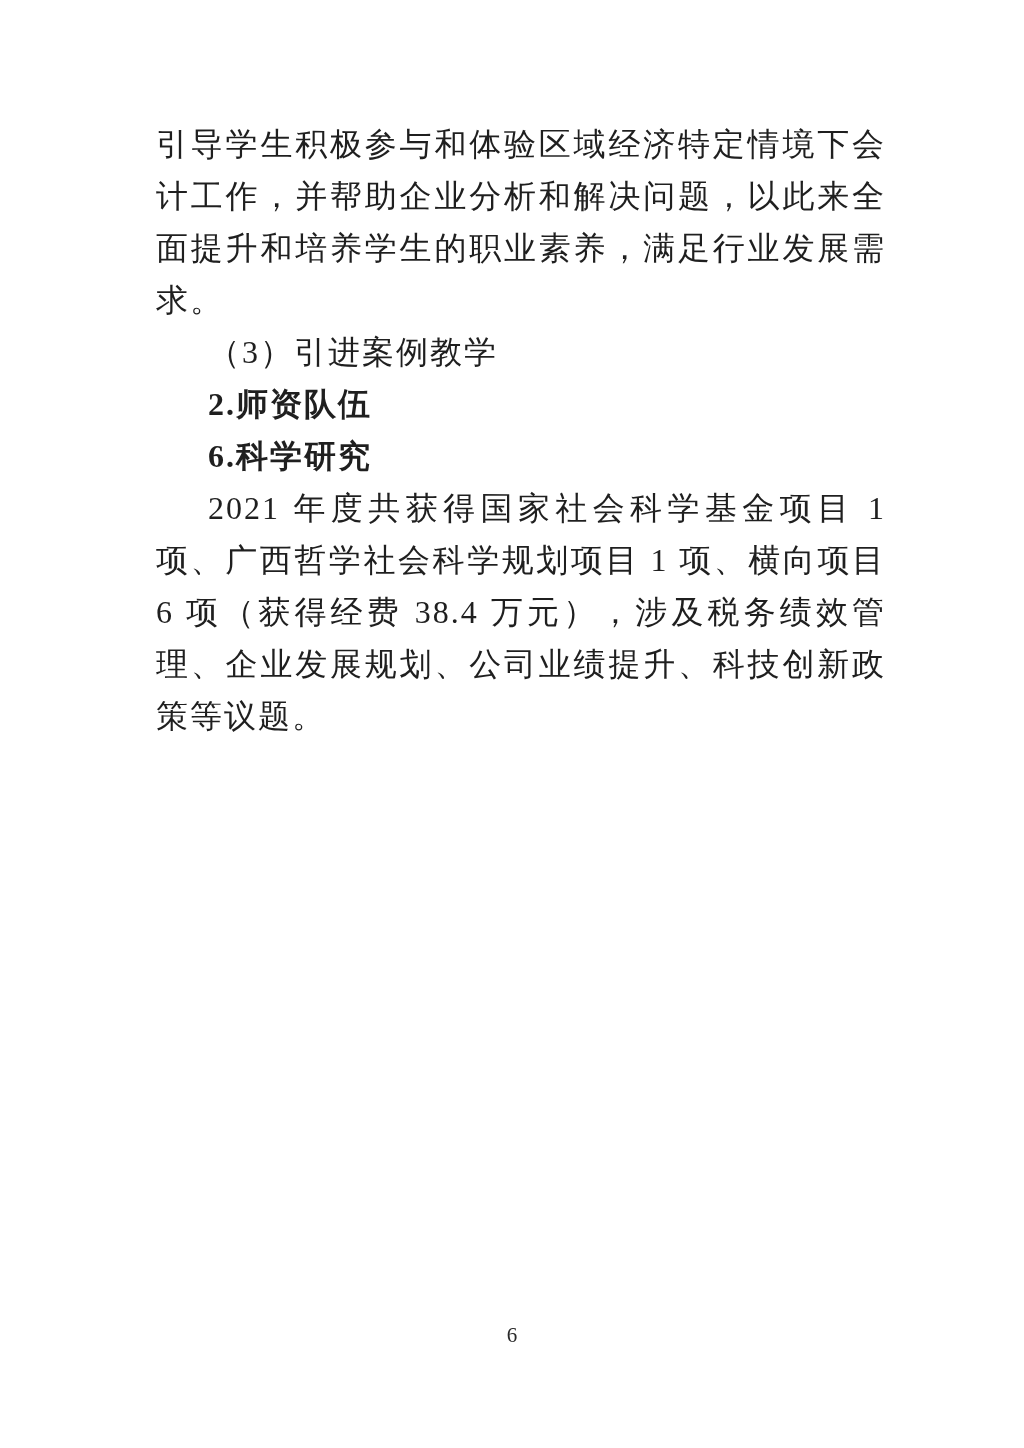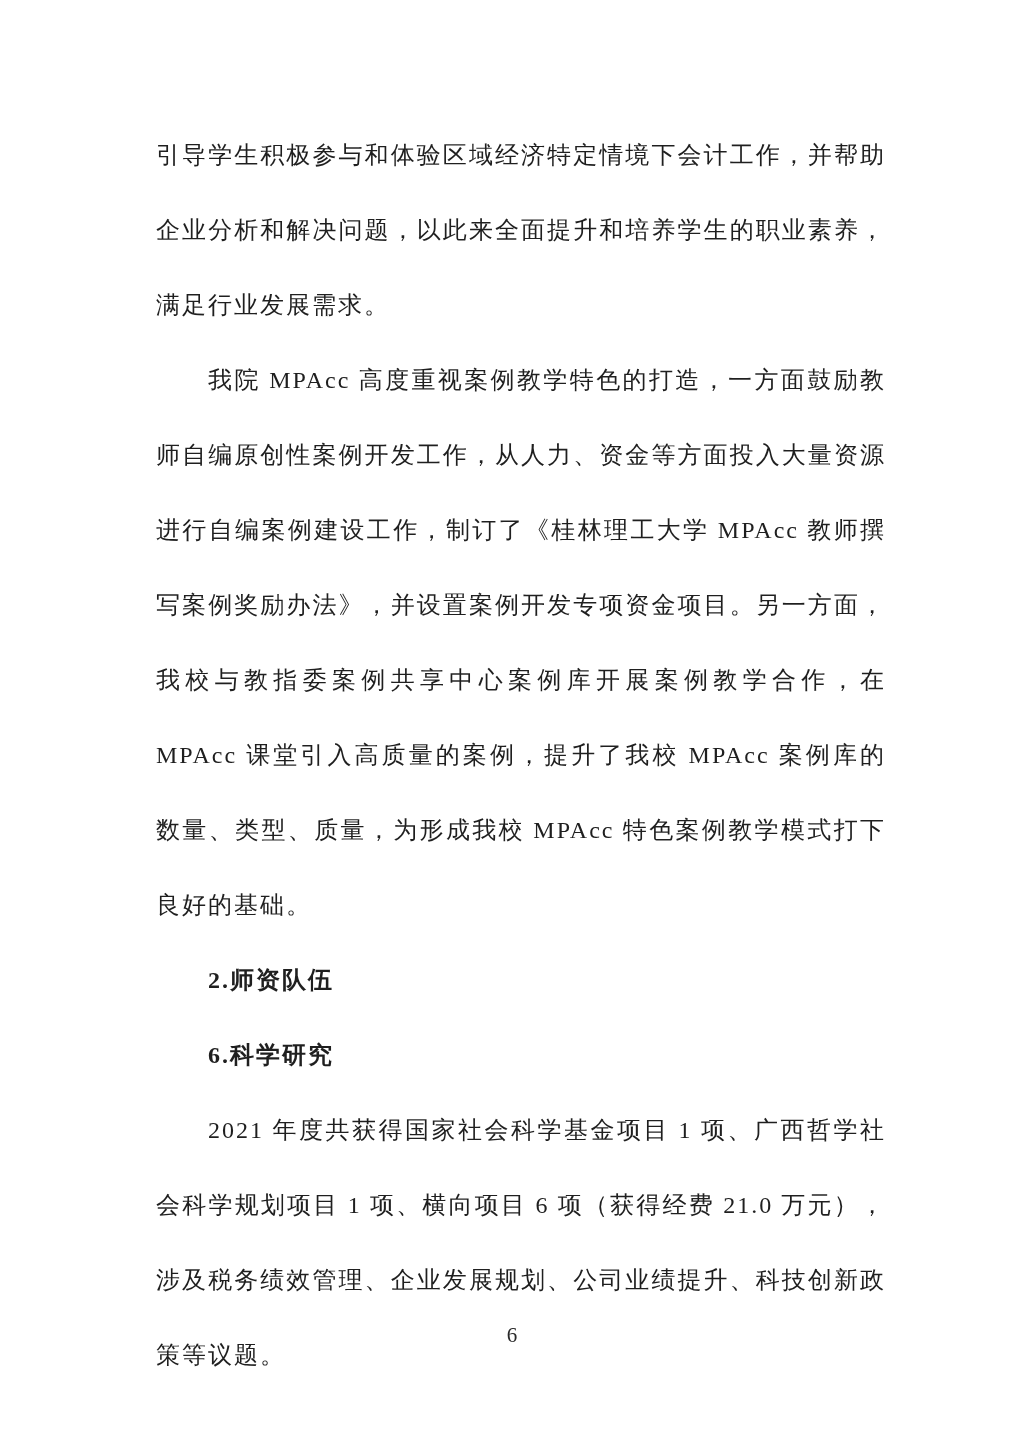--- a/index.html
+++ b/index.html
@@ -21,22 +21,22 @@
     width: 1024px;
     height: 1448px;
     background: #ffffff;
   }
   .doc {
     position: absolute;
     left: 156px;
     top: 118px;
     width: 730px;
     color: #1f1f1f;
-    font-size: 24px;
-    line-height: 75px;
+    font-size: 32px;
+    line-height: 52px;
     letter-spacing: 2px;
     text-align: justify;
   }
   .para {
     margin: 0;
     padding: 0;
   }
   .para.indent {
     text-indent: 52px;
   }
@@ -54,23 +54,23 @@
     line-height: 26px;
   }
 </style>
 </head>
 <body>
 
 <div class="page">
 
   <div class="doc">
     <p class="para">引导学生积极参与和体验区域经济特定情境下会计工作，并帮助企业分析和解决问题，以此来全面提升和培养学生的职业素养，满足行业发展需求。</p>
-    <p class="para indent">我院 MPAcc 高度重视案例教学特色的打造，一方面鼓励教师自编原创性案例开发工作，从人力、资金等方面投入大量资源进行自编案例建设工作，制订了《桂林理工大学 MPAcc 教师撰写案例奖励办法》，并设置案例开发专项资金项目。另一方面，我校与教指委案例共享中心案例库开展案例教学合作，在 MPAcc 课堂引入高质量的案例，提升了我校 MPAcc 案例库的数量、类型、质量，为形成我校 MPAcc 特色案例教学模式打下良好的基础。</p>
+    <p class="para indent">（3）引进案例教学</p>
     <p class="para indent heading">2.师资队伍</p>
     <p class="para indent heading">6.科学研究</p>
-    <p class="para indent">2021 年度共获得国家社会科学基金项目 1 项、广西哲学社会科学规划项目 1 项、横向项目 6 项（获得经费 21.0 万元），涉及税务绩效管理、企业发展规划、公司业绩提升、科技创新政策等议题。</p>
+    <p class="para indent">2021 年度共获得国家社会科学基金项目 1 项、广西哲学社会科学规划项目 1 项、横向项目 6 项（获得经费 38.4 万元），涉及税务绩效管理、企业发展规划、公司业绩提升、科技创新政策等议题。</p>
   </div>
 
   <div class="footer">
     <span>6</span>
   </div>
 
 </div>
 
 </body></html>

